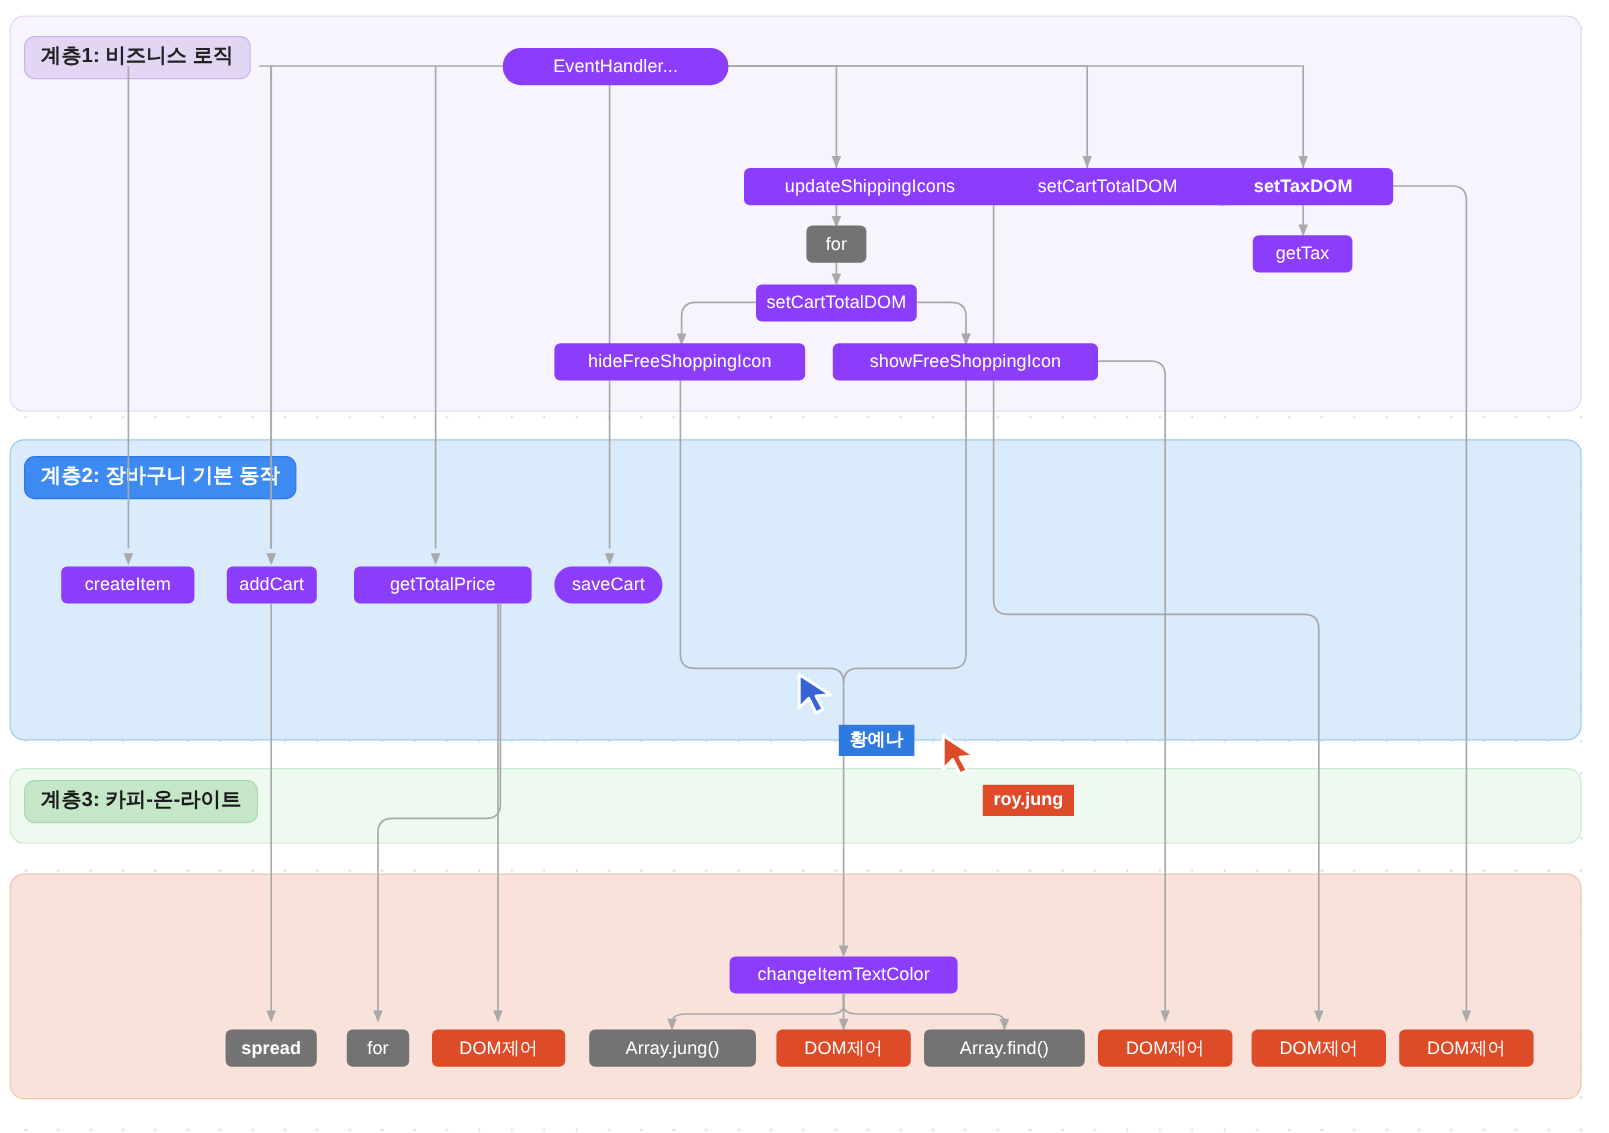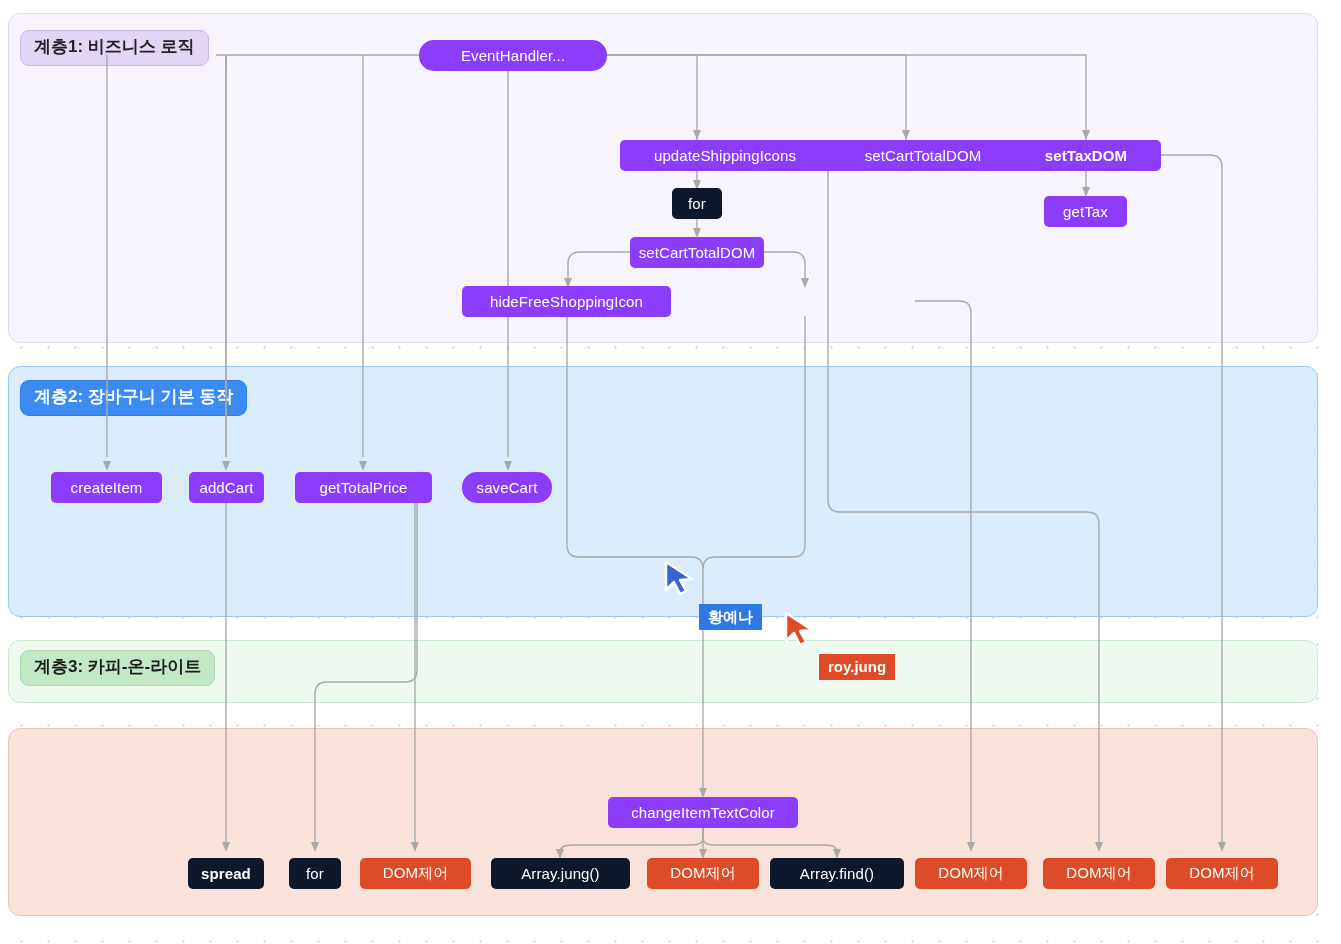--- a/index.html
+++ b/index.html
@@ -45,21 +45,21 @@
     display:flex;align-items:center;justify-content:center;
     color:#ffffff;
     font-size:15px;
     height:31px;
     border-radius:5px;
     white-space:nowrap;
     letter-spacing:0.1px;
     z-index:5;
   }
   .n-purple{background:#8b3dfb;}
-  .n-blue{background:#0f172a;}
+  .n-blue{background:#737373;}
   .n-red{background:#dd4b28;}
 
   
   .cursor{position:absolute;z-index:40;}
   .cursor-label{
     position:absolute;z-index:41;
     color:#fff;font-weight:bold;font-size:15px;
     padding:4px 9px 5px 9px;
     white-space:nowrap;
     line-height:1.15;
@@ -162,26 +162,27 @@
   <div class="node n-purple" style="left:1011px;top:140px;width:150px;font-weight:bold;">setTaxDOM</div>
 
   <div class="node n-blue" style="left:672px;top:188px;width:50px;">for</div>
 
   <div class="node n-purple" style="left:1044px;top:196px;width:83px;">getTax</div>
 
   <div class="node n-purple" style="left:630px;top:237px;width:134px;">setCartTotalDOM</div>
 
   <div class="node n-purple" style="left:462px;top:286px;width:209px;">hideFreeShoppingIcon</div>
 
+  <div class="node n-purple" style="left:694px;top:286px;width:221px;">showFreeShoppingIcon</div>
 
   <div class="node n-purple" style="left:51px;top:472px;width:111px;">createItem</div>
 
   <div class="node n-purple" style="left:189px;top:472px;width:75px;">addCart</div>
 
-  <div class="node n-purple" style="left:295px;top:472px;width:137px;">getTotalPrice</div>
+  <div class="node n-purple" style="left:295px;top:472px;width:148px;">getTotalPrice</div>
 
   <div class="node n-purple" style="left:462px;top:472px;width:90px;border-radius:15px;">saveCart</div>
 
   <div class="node n-purple" style="left:608px;top:797px;width:190px;">changeItemTextColor</div>
 
   <div class="node n-blue" style="left:188px;top:858px;width:76px;font-weight:bold;">spread</div>
 
   <div class="node n-blue" style="left:289px;top:858px;width:52px;">for</div>
 
   <div class="node n-red" style="left:360px;top:858px;width:111px;">DOM제어</div>

